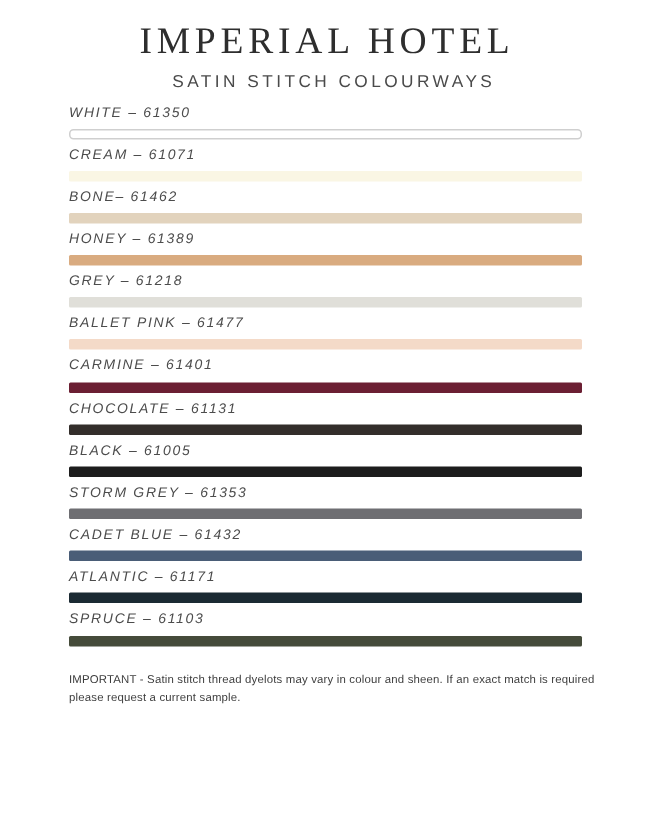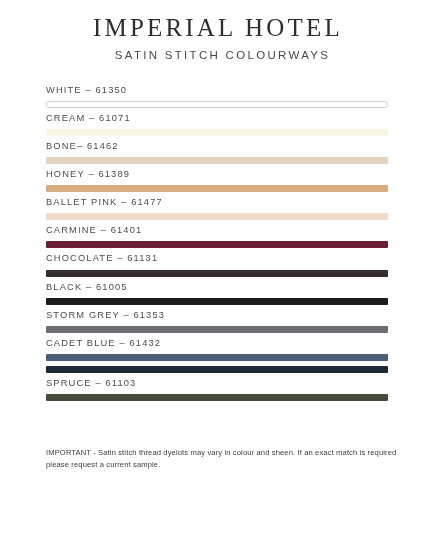--- a/index.html
+++ b/index.html
@@ -44,22 +44,23 @@
     letter-spacing: 2.3px;
     font-weight: 400;
     color: #4a4a4a;
     margin: 0;
     padding-top: 7px;
     padding-left: 12px;
   }
 
   
   .swatch-list {
-    margin-top: 24px;
+    margin-top: 9px;
     padding: 0 45px 0 46px;
+    font-style: italic;
   }
   .swatch-row {
     margin-bottom: 5px;
   }
   .swatch-label {
     font-size: 9.3px;
     letter-spacing: 1.15px;
     color: #4c4c4c;
     line-height: 1.2;
     padding-bottom: 5px;
@@ -109,20 +110,24 @@
       </div>
       <div class="swatch-row">
         <div class="swatch-label">BONE– 61462</div>
         <div class="swatch-bar" style="background: rgb(226, 211, 189);"></div>
       </div>
       <div class="swatch-row">
         <div class="swatch-label">HONEY – 61389</div>
         <div class="swatch-bar" style="background: rgb(217, 171, 128);"></div>
       </div>
       <div class="swatch-row">
+        <div class="swatch-label">GREY – 61218</div>
+        <div class="swatch-bar" style="background: rgb(224, 223, 217);"></div>
+      </div>
+      <div class="swatch-row">
         <div class="swatch-label">BALLET PINK – 61477</div>
         <div class="swatch-bar" style="background: rgb(244, 218, 200);"></div>
       </div>
       <div class="swatch-row">
         <div class="swatch-label">CARMINE – 61401</div>
         <div class="swatch-bar" style="background: rgb(107, 31, 51);"></div>
       </div>
       <div class="swatch-row">
         <div class="swatch-label">CHOCOLATE – 61131</div>
         <div class="swatch-bar" style="background: rgb(51, 46, 43);"></div>
@@ -133,20 +138,21 @@
       </div>
       <div class="swatch-row">
         <div class="swatch-label">STORM GREY – 61353</div>
         <div class="swatch-bar" style="background: rgb(110, 110, 114);"></div>
       </div>
       <div class="swatch-row">
         <div class="swatch-label">CADET BLUE – 61432</div>
         <div class="swatch-bar" style="background: rgb(74, 93, 119);"></div>
       </div>
       <div class="swatch-row">
+        <div class="swatch-label">ATLANTIC – 61171</div>
         <div class="swatch-bar" style="background: rgb(27, 42, 51);"></div>
       </div>
       <div class="swatch-row">
         <div class="swatch-label">SPRUCE – 61103</div>
         <div class="swatch-bar" style="background: rgb(69, 75, 58);"></div>
       </div>
     </div>
 
   <div class="footer">IMPORTANT - Satin stitch thread dyelots may vary in colour and sheen. If an exact match is required please request a current sample.</div>
 

